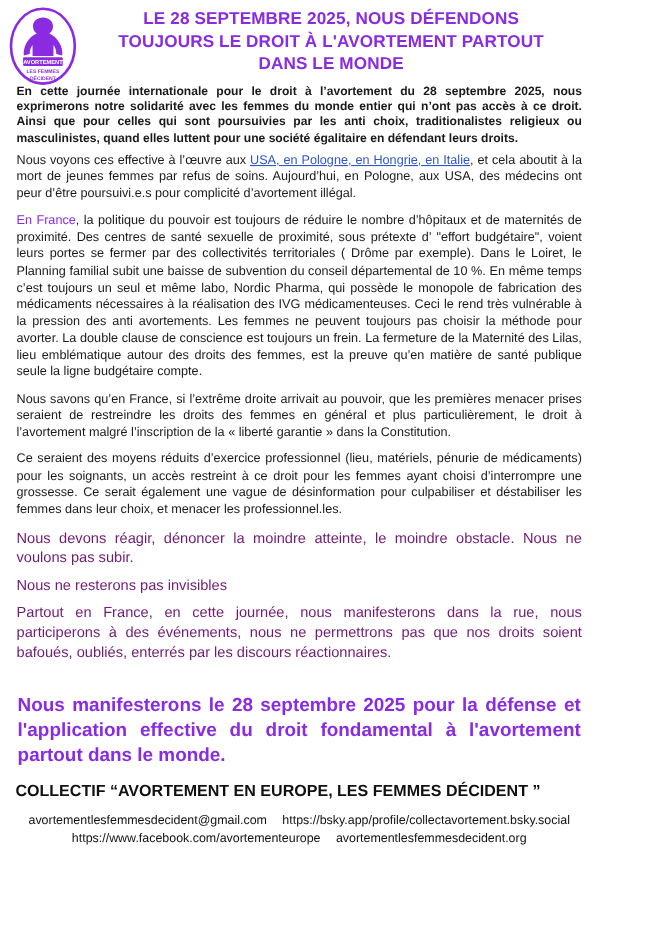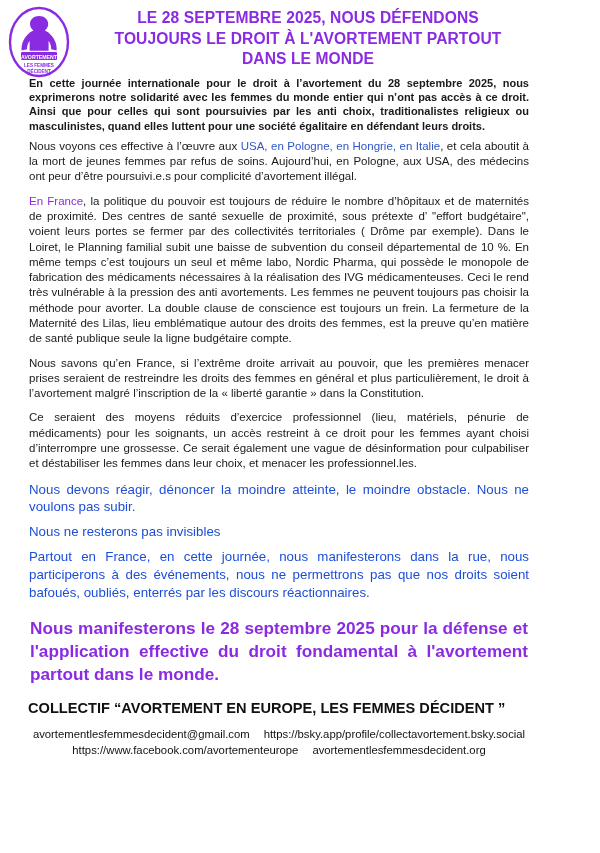--- a/index.html
+++ b/index.html
@@ -12,21 +12,21 @@
     width: 600px;
     height: 853px;
     font-family: "Liberation Sans", sans-serif;
     color: #1a1a1a;
     overflow: hidden;
   }
   .page {
     position: relative;
     width: 544px;
     height: 853px;
-    padding: 8px 14px 6px 28px;
+    padding: 8px 14px 6px 14px;
   }
 
   
   .logo {
     position: absolute;
     left: 8px;
     top: 6px;
     width: 62px;
     height: 72px;
   }
@@ -58,40 +58,40 @@
 
   
   p.body {
     font-size: 11.5px;
     line-height: 1.33;
     text-align: justify;
     margin: 0 1px 9px 1px;
   }
   p.body.indent { text-indent: 6px; }
 
-  .link { color: #2f56c8; }
+  .link { color: #2f56c8; text-decoration: underline; }
 
   
   .purple { color: #8a2be2; }
   p.purple-lg {
-    color: #1d4ed8;
+    color: #701a75;
     font-size: 13.3px;
     line-height: 1.34;
     text-align: justify;
     margin: 0 1px 7px 1px;
   }
 
   
   .final {
     color: #8a2be2;
     font-weight: bold;
     font-size: 17.2px;
     line-height: 1.33;
     text-align: justify;
-    margin: 16px 2px 14px 2px;
+    margin: 28px 2px 14px 2px;
   }
 
   
   .collective {
     text-align: left;
     font-weight: bold;
     font-size: 14.6px;
     margin: 6px 0 10px 0;
     color: #111;
   }

